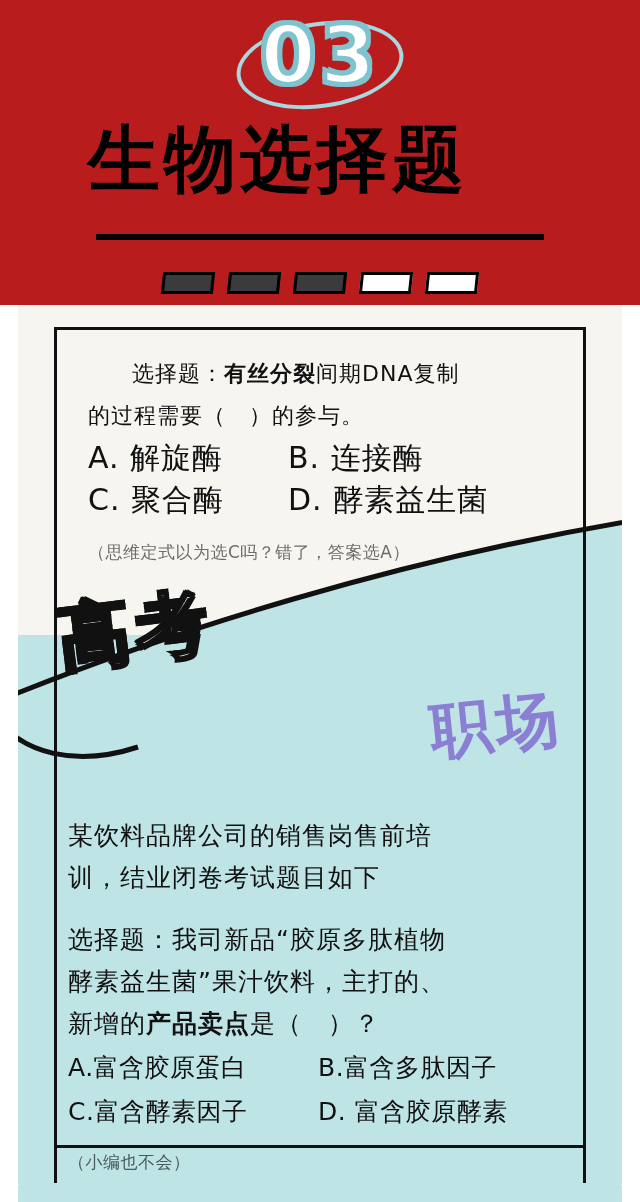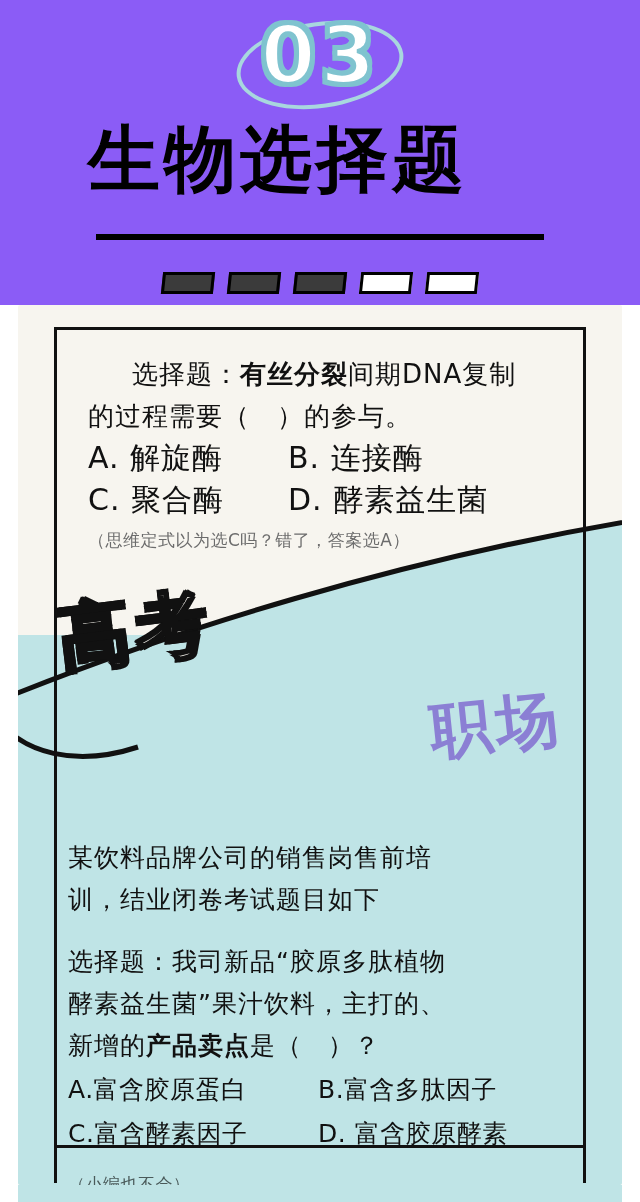--- a/index.html
+++ b/index.html
@@ -14,21 +14,21 @@
     overflow: hidden;
     font-family: "Liberation Sans", sans-serif;
     color: #111111;
   }
 
   
   .header {
     position: relative;
     width: 640px;
     height: 305px;
-    background: #8b5cf6;
+    background: #b91c1c;
   }
   .number-wrap {
     position: absolute;
     top: 8px;
     left: 0;
     width: 640px;
     text-align: center;
   }
   .number-ellipse {
     position: absolute;
@@ -161,38 +161,38 @@
 
   
   .q1 {
     position: absolute;
     left: 70px;
     top: 48px;
     width: 470px;
   }
   .q1-line {
     font-family: "DejaVu Sans", sans-serif;
-    font-size: 26px;
+    font-size: 22px;
     line-height: 42px;
     color: #111111;
     letter-spacing: 1px;
     text-align: left;
   }
   .q1-line.indent { text-indent: 44px; }
   .q1-line b { font-weight: 800; }
   .q1-opts {
     font-family: "DejaVu Sans", sans-serif;
     font-size: 30px;
     line-height: 42px;
     letter-spacing: 1px;
     display: flex;
   }
   .q1-opts .o1 { width: 200px; }
   .q1-note {
-    margin-top: 8px;
+    margin-top: 20px;
     font-family: "DejaVu Sans", sans-serif;
     font-size: 17px;
     color: #6c6c6c;
     letter-spacing: 0.5px;
   }
 
   .tag-gaokao {
     position: absolute;
     left: 40px;
     top: 278px;
@@ -216,21 +216,21 @@
     font-weight: 800;
     color: #8b7fd4;
     letter-spacing: 4px;
     transform: rotate(-6deg);
   }
 
   
   .q2 {
     position: absolute;
     left: 50px;
-    top: 532px;
+    top: 510px;
     width: 500px;
   }
   .q2-intro {
     font-family: "DejaVu Sans", sans-serif;
     font-size: 25px;
     line-height: 42px;
     color: #111111;
     letter-spacing: 1px;
   }
   .q2-body {

